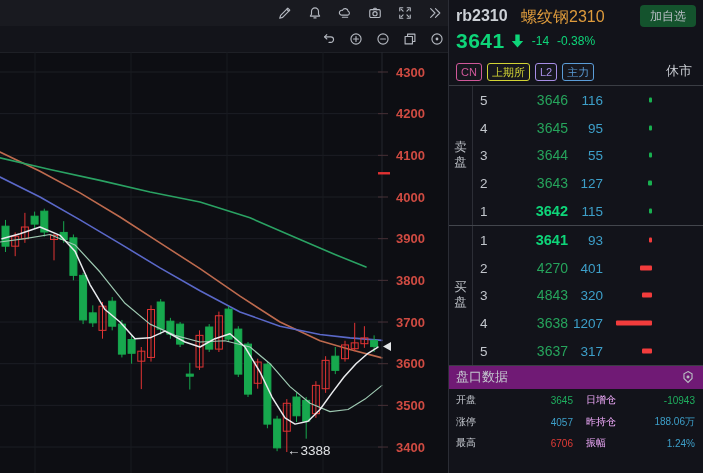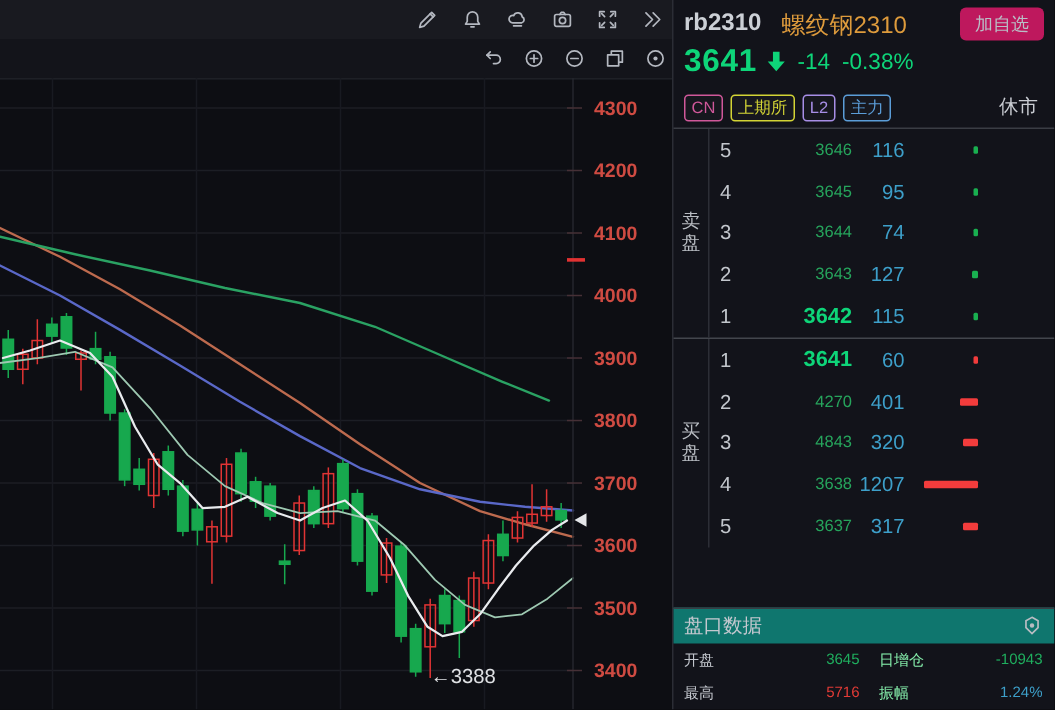--- a/index.html
+++ b/index.html
@@ -12,50 +12,50 @@
   .tb-row.r2{background:#13141a;gap:12px;padding-right:4px;border-bottom:1px solid #1e2026;}
   .tb-ic{width:15px;height:15px;display:flex;align-items:center;justify-content:center;cursor:pointer;}
   .tb-ic svg{stroke:#b4b8c0;fill:none;stroke-width:1.3;stroke-linecap:round;stroke-linejoin:round;}
   
   .chart-wrap{position:absolute;left:0;top:52px;width:448px;height:421px;}
   
   .panel{position:absolute;left:448px;top:0;width:255px;height:473px;background:#12131a;border-left:1px solid #2b2d35;box-sizing:border-box;}
   .p-head{position:relative;height:57px;}
   .sym{position:absolute;left:7px;top:7px;font-size:16px;font-weight:bold;color:#ccd0d6;}
   .nm{position:absolute;left:72px;top:7px;font-size:16px;font-weight:normal;color:#de9b3c;}
-  .watch{position:absolute;right:7px;top:5px;width:56px;height:22px;background:#be185d;border-radius:4px;
+  .watch{position:absolute;right:7px;top:5px;width:56px;height:22px;background:#14532d;border-radius:4px;
     color:#b9bec6;font-size:12px;display:flex;align-items:center;justify-content:center;cursor:pointer;}
   .price-row{position:absolute;left:7px;top:29px;display:flex;align-items:center;gap:6px;}
   .big-price{font-size:21px;font-weight:bold;color:#0ed579;letter-spacing:0.5px;}
-  .chg{font-size:15px;color:#0ed579;margin-left:2px;}
+  .chg{font-size:12px;color:#0ed579;margin-left:2px;}
   .tag-row{position:relative;height:28px;display:flex;align-items:center;gap:6px;padding-left:7px;}
   .tag{font-size:11px;line-height:1;padding:2px 4px;border-radius:3px;border:1px solid;background:rgba(255,255,255,0.02);}
   .status{position:absolute;right:11px;top:5px;font-size:13px;color:#c9ccd2;}
   
   .book{display:flex;border-top:1px solid #3a3d44;}
   .book.buy{border-top:1px solid #43464d;}
   .vlabel{width:23px;border-right:1px solid #2c2e36;display:flex;flex-direction:column;align-items:center;justify-content:center;
     color:#b8bcc2;font-size:12.5px;line-height:1.25;}
   .rows{flex:1;}
   .ob-row{position:relative;height:27.8px;cursor:pointer;}
   .ob-num{position:absolute;left:7px;top:50%;transform:translateY(-50%);font-size:13.5px;color:#c2c6cc;}
-  .ob-price{position:absolute;left:18px;width:77px;top:50%;transform:translateY(-50%);text-align:right;font-size:11px;color:#26a45c;}
+  .ob-price{position:absolute;left:18px;width:77px;top:50%;transform:translateY(-50%);text-align:right;font-size:14px;color:#26a45c;}
   .ob-price.l1{font-weight:bold;color:#0ed579;font-size:14.5px;}
   .ob-vol{position:absolute;left:95px;width:35px;top:50%;transform:translateY(-50%);text-align:right;font-size:13.5px;color:#3d9fc9;}
   .ob-bar{position:absolute;top:50%;transform:translateY(-50%);height:5px;border-radius:1px;}
   
-  .md-head{height:23px;background:#0f766e;display:flex;align-items:center;justify-content:space-between;
-    padding:0 8px 0 7px;border-top:1px solid #3a3d44;margin-top:40px;}
+  .md-head{height:23px;background:#701a75;display:flex;align-items:center;justify-content:space-between;
+    padding:0 8px 0 7px;border-top:1px solid #3a3d44;}
   .md-title{font-size:13px;color:#c4c8cf;}
   .md-gear{width:14px;height:14px;cursor:pointer;}
   .md-gear svg{stroke:#b8bcc2;fill:none;stroke-width:1.3;}
   .md-row{position:relative;height:21.8px;font-size:10px;}
   .md-l1{position:absolute;left:7px;top:50%;transform:translateY(-50%);color:#c4c8cf;}
   .md-v1{position:absolute;left:40px;width:84px;top:50%;transform:translateY(-50%);text-align:right;}
-  .md-l2{position:absolute;left:137px;top:50%;transform:translateY(-50%);color:#86efac;}
+  .md-l2{position:absolute;left:137px;top:50%;transform:translateY(-50%);color:#f0abfc;}
   .md-v2{position:absolute;right:8px;top:50%;transform:translateY(-50%);text-align:right;}
   .c-green{color:#1fae5e;} .c-cyan{color:#3d9fc9;} .c-red{color:#e23b36;}
 </style>
 </head>
 <body>
 
 <div class="stage">
 
   <div class="toolbar">
     <div class="tb-row r1">
@@ -289,21 +289,21 @@
           </div>
           <div class="ob-row">
             <span class="ob-num">4</span>
             <span class="ob-price">3645</span>
             <span class="ob-vol">95</span>
             <span class="ob-bar" style="width: 2.85px; left: 176.15px; background: rgb(25, 176, 80);"></span>
           </div>
           <div class="ob-row">
             <span class="ob-num">3</span>
             <span class="ob-price">3644</span>
-            <span class="ob-vol">74</span>
+            <span class="ob-vol">55</span>
             <span class="ob-bar" style="width: 2.67px; left: 176.33px; background: rgb(25, 176, 80);"></span>
           </div>
           <div class="ob-row">
             <span class="ob-num">2</span>
             <span class="ob-price">3643</span>
             <span class="ob-vol">127</span>
             <span class="ob-bar" style="width: 3.81px; left: 175.19px; background: rgb(25, 176, 80);"></span>
           </div>
           <div class="ob-row">
             <span class="ob-num">1</span>
@@ -315,21 +315,21 @@
     </div>
     <div class="book buy">
       <div class="vlabel" id="buy-label">
           <div>买</div>
           <div>盘</div>
         </div>
       <div class="rows" id="buy-rows">
           <div class="ob-row">
             <span class="ob-num">1</span>
             <span class="ob-price l1">3641</span>
-            <span class="ob-vol">60</span>
+            <span class="ob-vol">93</span>
             <span class="ob-bar" style="width: 2.79px; left: 176.21px; background: rgb(242, 60, 60);"></span>
           </div>
           <div class="ob-row">
             <span class="ob-num">2</span>
             <span class="ob-price">4270</span>
             <span class="ob-vol">401</span>
             <span class="ob-bar" style="width: 12.03px; left: 166.97px; background: rgb(242, 60, 60);"></span>
           </div>
           <div class="ob-row">
             <span class="ob-num">3</span>
@@ -362,20 +362,26 @@
       </span>
     </div>
     <div id="md-rows">
         <div class="md-row">
           <span class="md-l1">开盘</span>
           <span class="md-v1 c-green">3645</span>
           <span class="md-l2">日增仓</span>
           <span class="md-v2 c-green">-10943</span>
         </div>
         <div class="md-row">
+          <span class="md-l1">涨停</span>
+          <span class="md-v1 c-cyan">4057</span>
+          <span class="md-l2">昨持仓</span>
+          <span class="md-v2 c-cyan">188.06万</span>
+        </div>
+        <div class="md-row">
           <span class="md-l1">最高</span>
-          <span class="md-v1 c-red">5716</span>
+          <span class="md-v1 c-red">6706</span>
           <span class="md-l2">振幅</span>
           <span class="md-v2 c-cyan">1.24%</span>
         </div>
       </div>
   </div>
 </div>
 
 </body></html>

